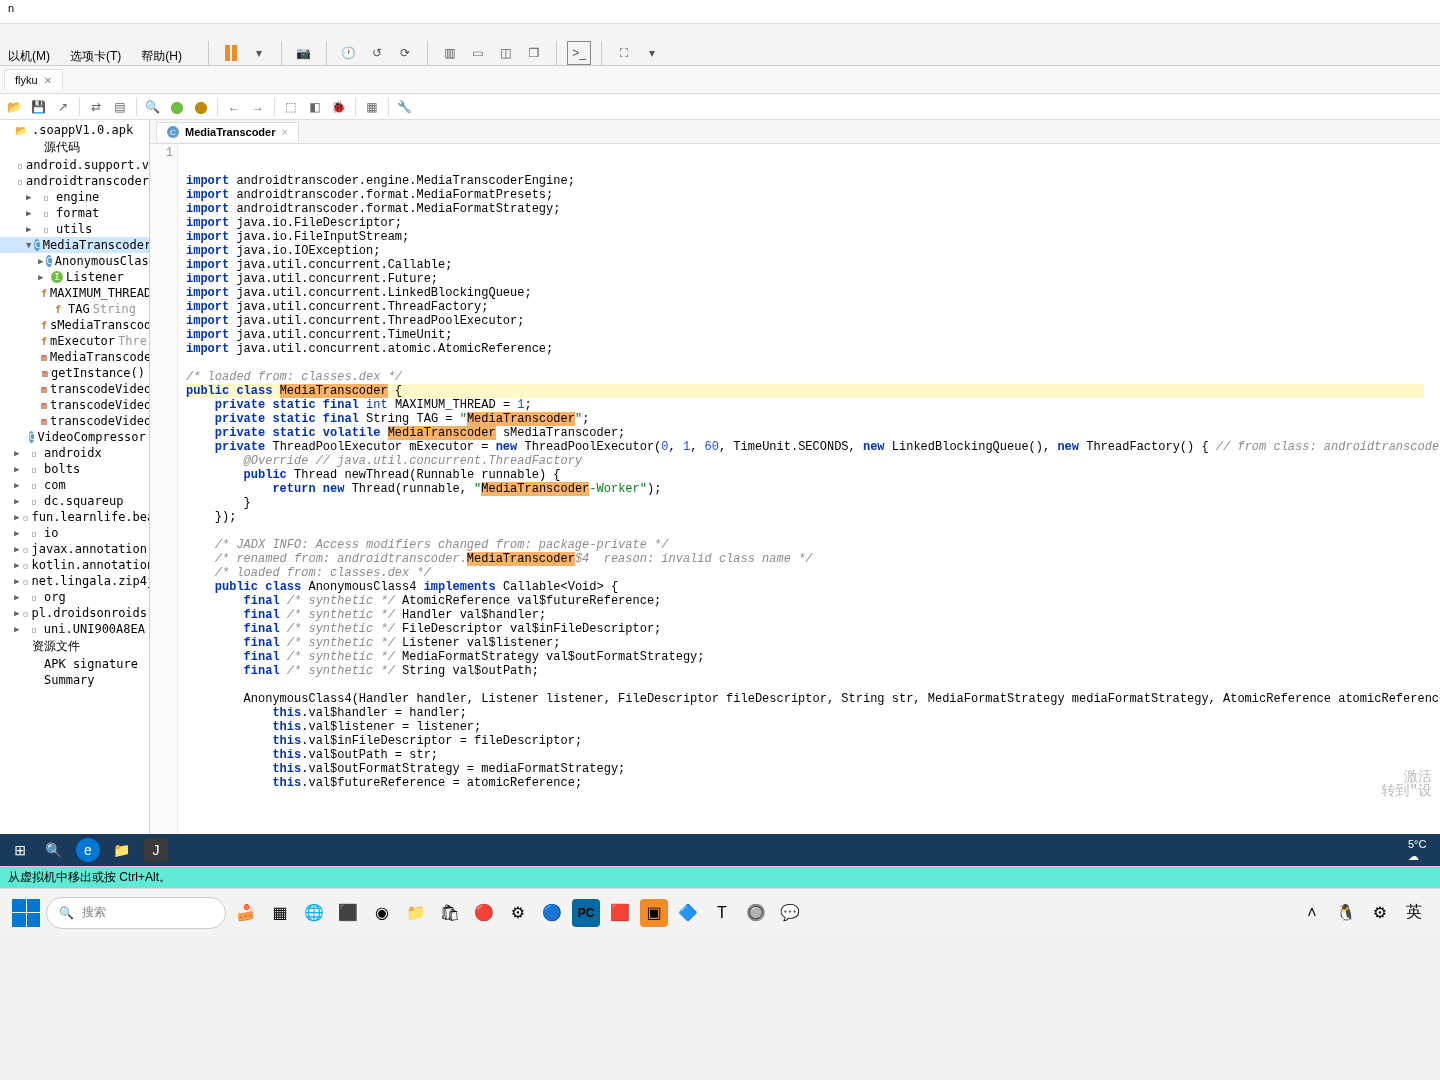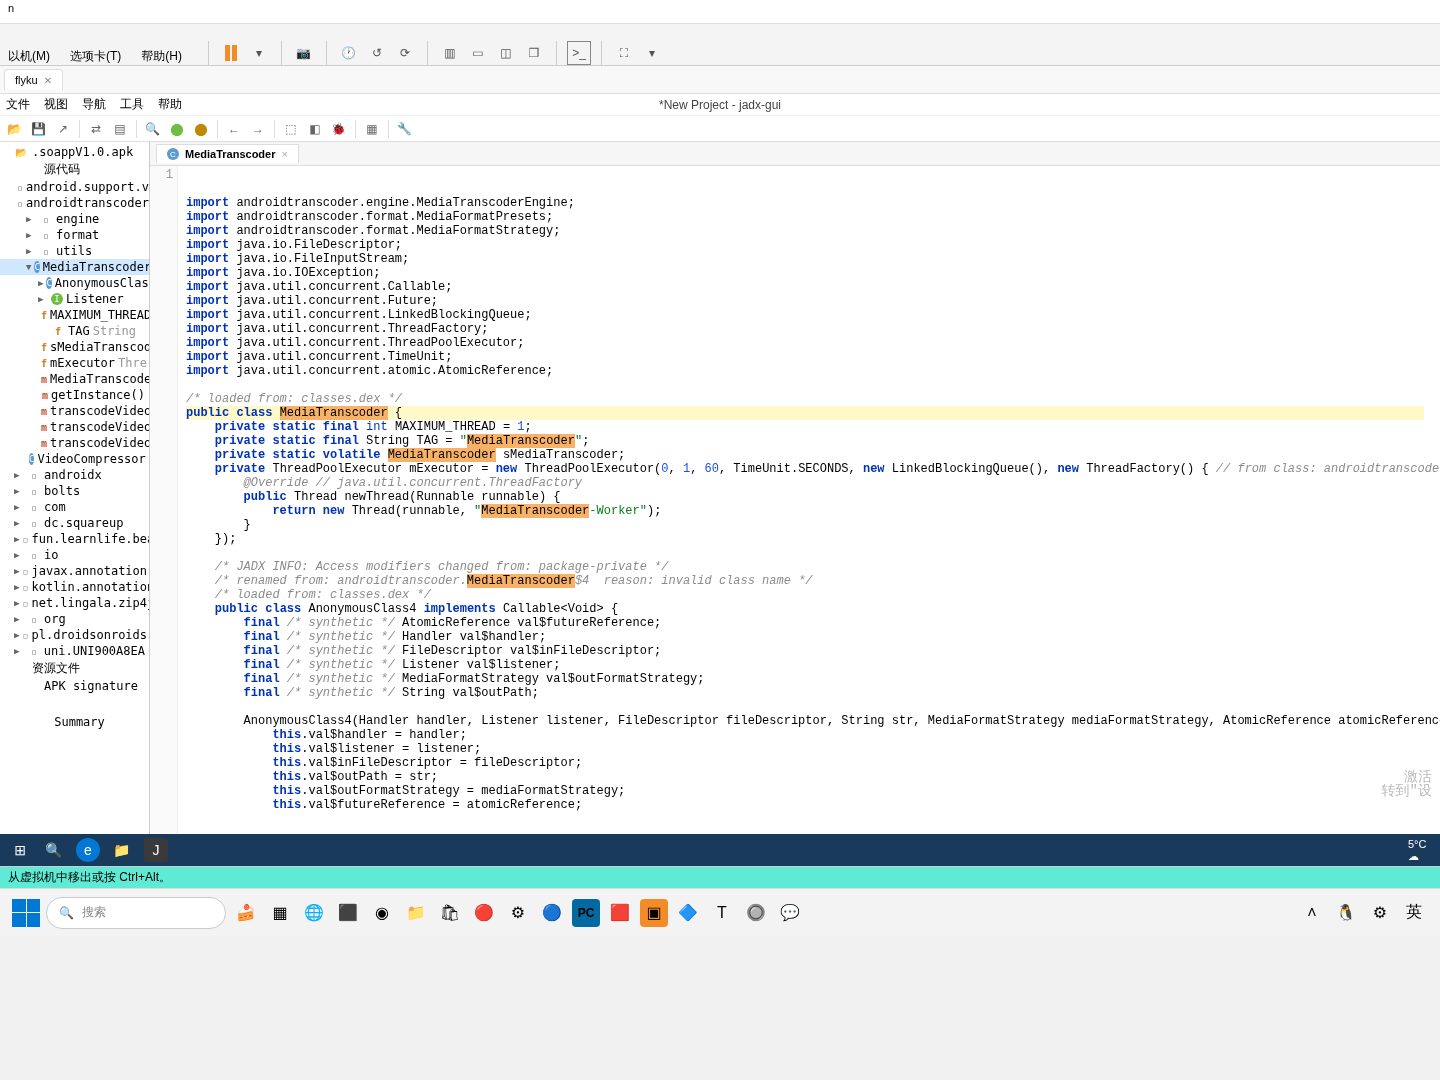--- a/index.html
+++ b/index.html
@@ -101,28 +101,20 @@
   <span class="tbtn">▾</span>
 </div>
 <div class="tab-strip">
   <div class="tab">
     <span>flyku</span>
     <span class="close">✕</span>
   </div>
 </div>
 
 <div class="jadx-container">
-  <div class="jadx-menubar menubar-rel">
-    <span>文件</span>
-    <span>视图</span>
-    <span>导航</span>
-    <span>工具</span>
-    <span>帮助</span>
-    <span class="jadx-title">*New Project - jadx-gui</span>
-  </div>
   <div class="jadx-toolbar">
     <span class="tb">📂</span>
     <span class="tb">💾</span>
     <span class="tb">↗</span>
     <span class="tsep"></span>
     <span class="tb">⇄</span>
     <span class="tb">▤</span>
     <span class="tsep"></span>
     <span class="tb">🔍</span>
     <span class="tb" style="color:#6fbe44">⬤</span>
@@ -306,21 +298,21 @@
         <div class="tree-item" style="padding-left: 2px;">
           <span class="arr"></span>
           <span class="ico"></span>
           <span>资源文件</span>
         </div>
         <div class="tree-item" style="padding-left: 14px;">
           <span class="arr"></span>
           <span class="ico"></span>
           <span>APK signature</span>
         </div>
-        <div class="tree-item" style="padding-left: 14px; flex-direction: column;">
+        <div class="tree-item" style="padding-left: 14px;">
           <span class="arr"></span>
           <span class="ico"></span>
           <span>Summary</span>
         </div>
       </div>
     <div class="editor-area">
       <div class="editor-tabs">
         <div class="editor-tab">
           <span class="cls-ico">C</span>
           <b>MediaTranscoder</b>

